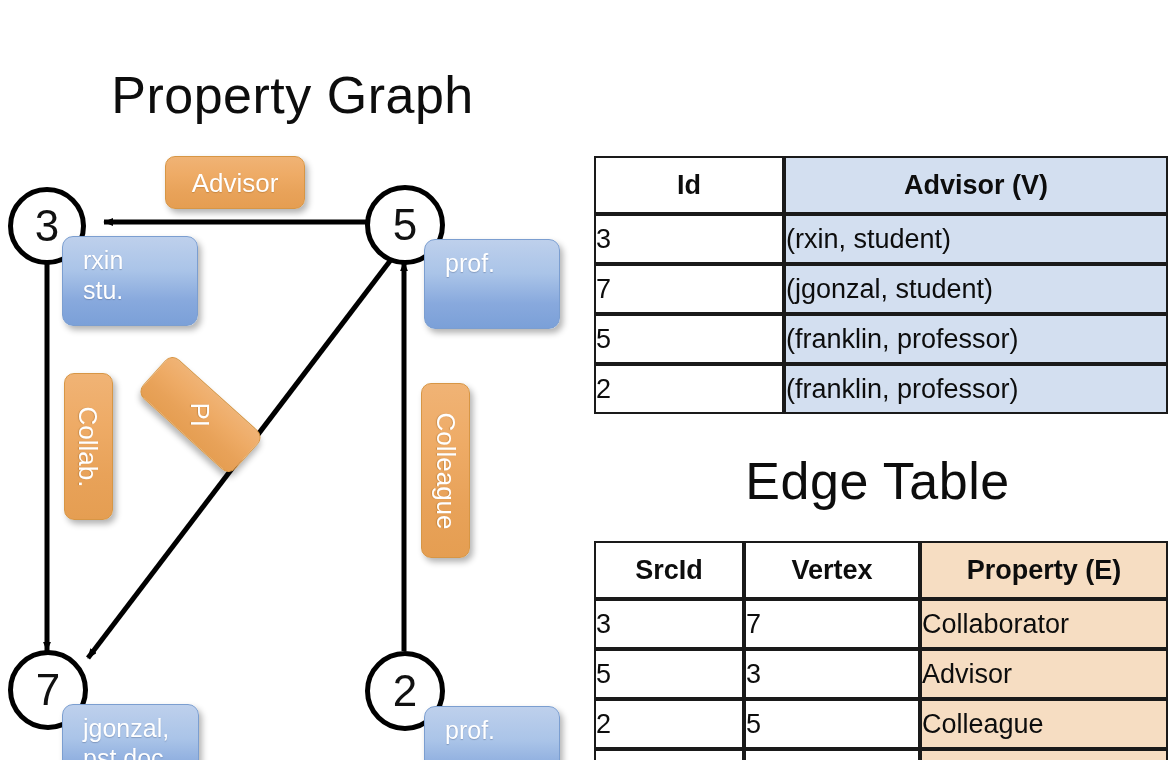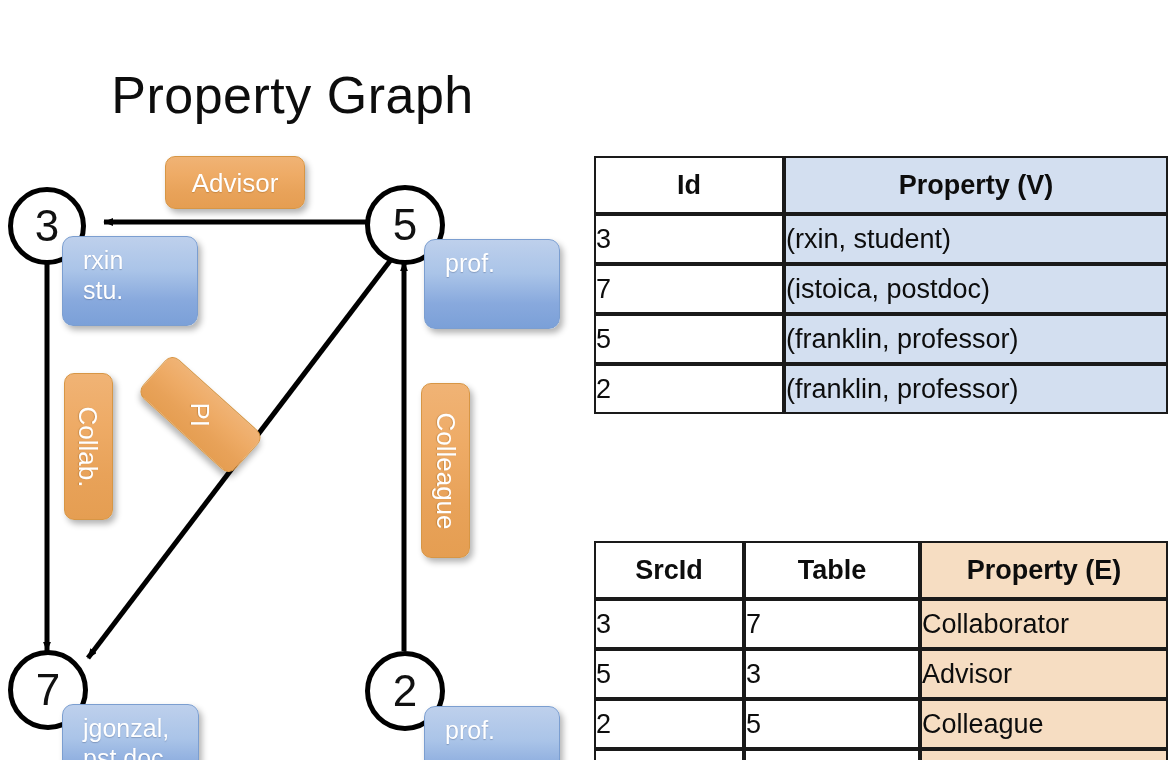--- a/index.html
+++ b/index.html
@@ -144,20 +144,21 @@
   #edge-table   { left: 594px; top: 490px; width: 574px; }
 </style>
 </head>
 <body>
 
 <div class="canvas">
 
   <div class="title" id="title-property-graph">Property Graph</div>
 
 
+  <div class="title" id="title-edge-table">Edge Table</div>
 
   <svg id="graph-svg" viewBox="0 0 585 760">
     <defs>
       <marker id="arrowhead" markerWidth="10" markerHeight="8" refX="9.2" refY="4" orient="auto" markerUnits="userSpaceOnUse">
         <path d="M0,0 L10,4 L0,8 z" fill="#000"></path>
       </marker>
     </defs>
 
     <line x1="372" y1="171" x2="104" y2="171" stroke="#000" stroke-width="5" marker-end="url(#arrowhead)"></line>
 
@@ -219,31 +220,31 @@
   </div>
 
   <table class="tbl" id="vertex-table">
     <colgroup>
       <col style="width:190px">
       <col style="width:384px">
     </colgroup>
     <thead>
       <tr class="hdrrow">
         <th>Id</th>
-        <th class="cell-blue">Property (V)</th>
+        <th class="cell-blue">Advisor (V)</th>
       </tr>
     </thead>
     <tbody>
       <tr class="datarow">
         <td>3</td>
         <td class="cell-blue">(rxin, student)</td>
       </tr>
       <tr class="datarow">
         <td>7</td>
-        <td class="cell-blue">(istoica, postdoc)</td>
+        <td class="cell-blue">(jgonzal, student)</td>
       </tr>
       <tr class="datarow">
         <td>5</td>
         <td class="cell-blue">(franklin, professor)</td>
       </tr>
       <tr class="datarow">
         <td>2</td>
         <td class="cell-blue">(franklin, professor)</td>
       </tr>
     </tbody>
@@ -251,21 +252,21 @@
 
   <table class="tbl" id="edge-table">
     <colgroup>
       <col style="width:150px">
       <col style="width:176px">
       <col style="width:248px">
     </colgroup>
     <thead>
       <tr class="hdrrow">
         <th>SrcId</th>
-        <th>Table</th>
+        <th>Vertex</th>
         <th class="cell-orange">Property (E)</th>
       </tr>
     </thead>
     <tbody>
       <tr class="datarow">
         <td>3</td>
         <td>7</td>
         <td class="cell-orange">Collaborator</td>
       </tr>
       <tr class="datarow">

